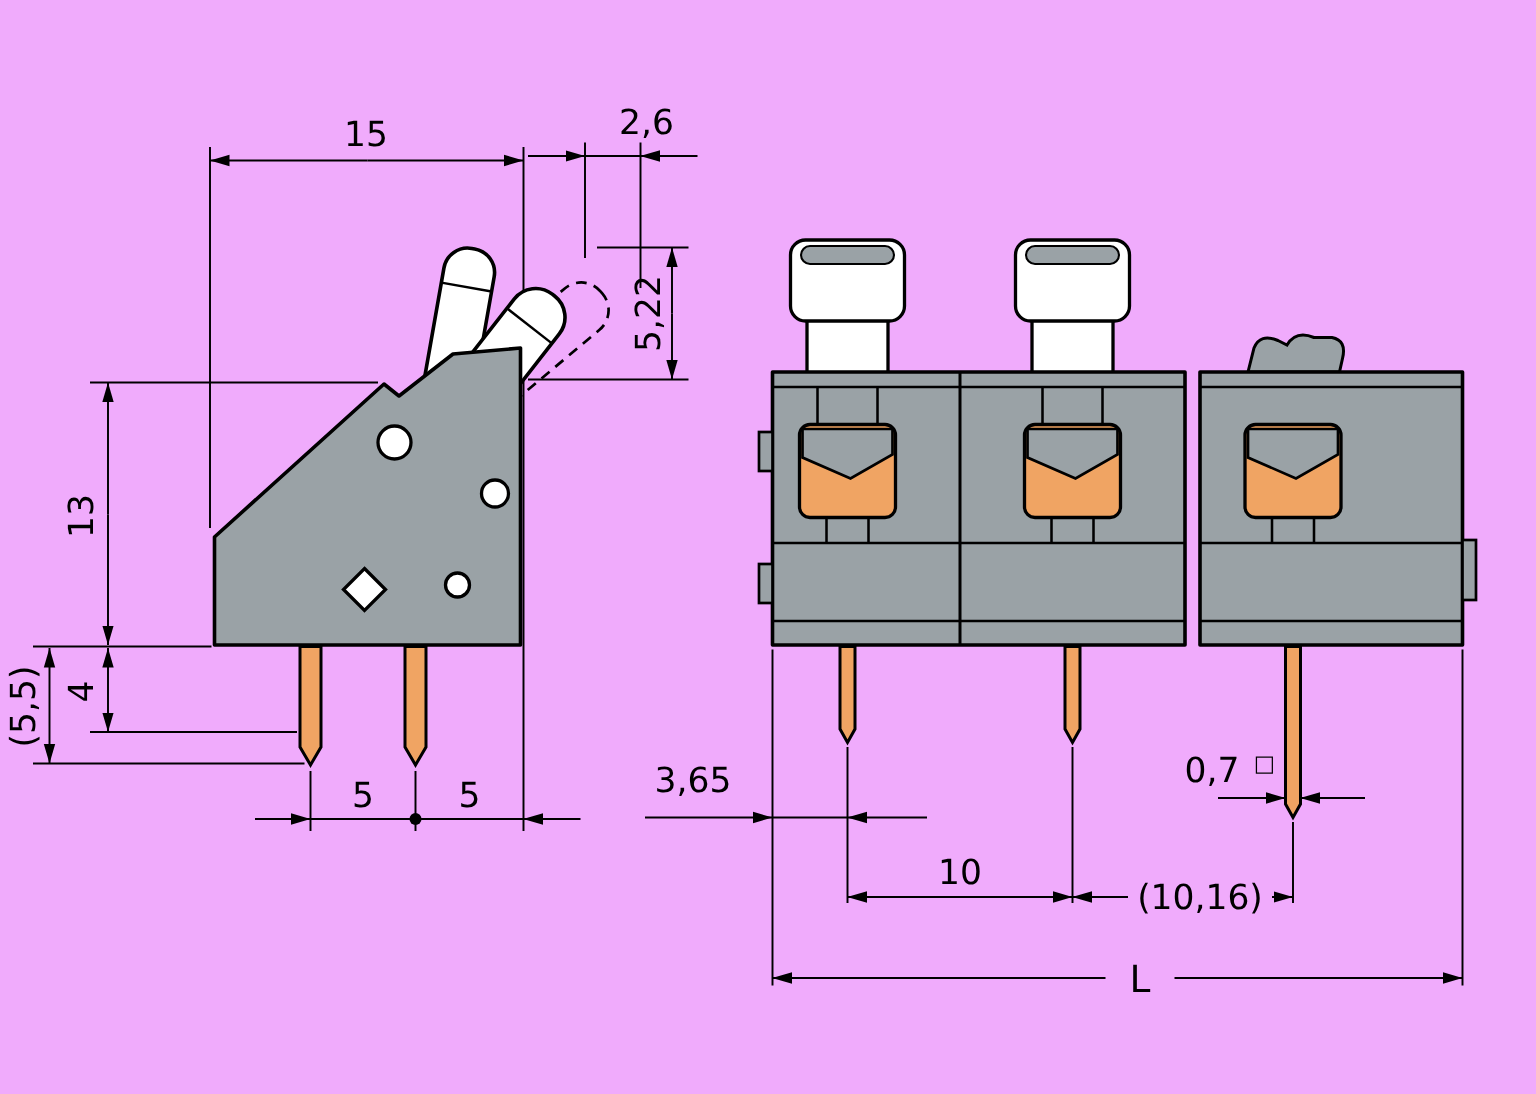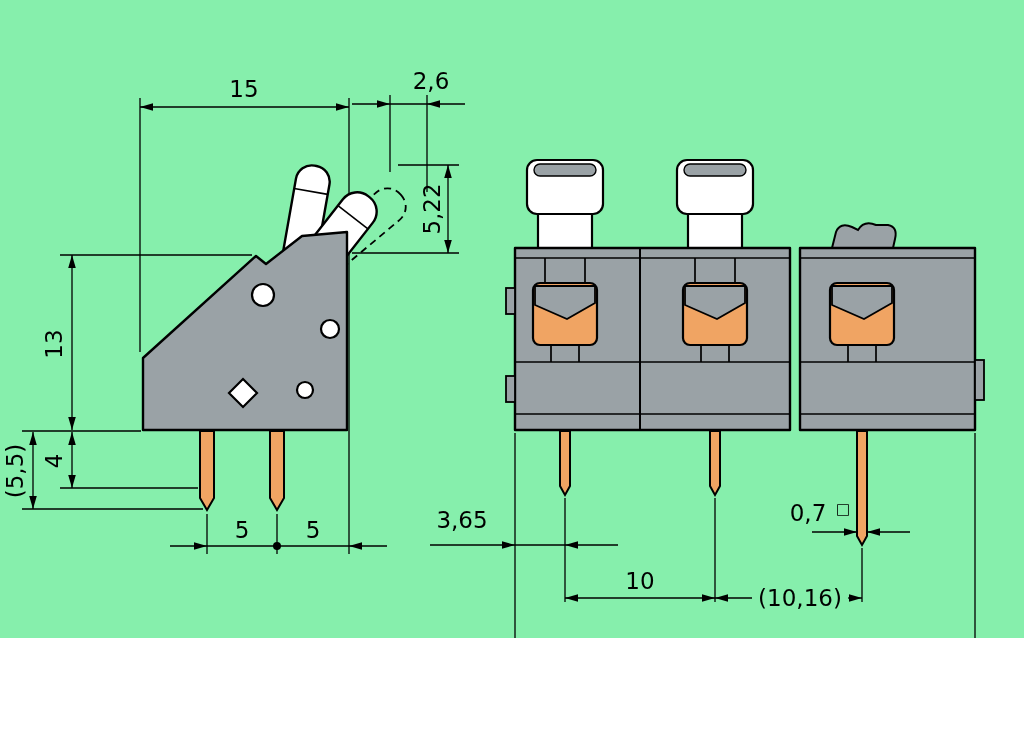--- a/index.html
+++ b/index.html
@@ -1,16 +1,16 @@
 <!DOCTYPE html>
 <html><head>
 <meta charset="utf-8">
 <style>
   html,body{margin:0;padding:0;background:#ffffff;}
-  .stage{width:1024px;height:638px;background:#86efac;position:relative;}
+  .stage{width:1024px;height:729px;background:#f0abfc;position:relative;}
   svg{display:block;}
   .thin{stroke:#000;stroke-width:1.3;fill:none;}
   .dim{stroke:#000;stroke-width:1.3;fill:none;}
   .outline{stroke:#000;stroke-width:2.4;stroke-linejoin:round;}
   .detail{stroke:#000;stroke-width:1.7;fill:none;}
   .lbl{font-family:"DejaVu Sans",sans-serif;font-size:23px;fill:#000;text-anchor:middle;}
   .lbl-big{font-family:"DejaVu Sans",sans-serif;font-size:25px;fill:#000;text-anchor:middle;}
   .lbl-sm{font-family:"DejaVu Sans",sans-serif;font-size:15px;fill:#000;text-anchor:middle;}
 </style>
 </head>

